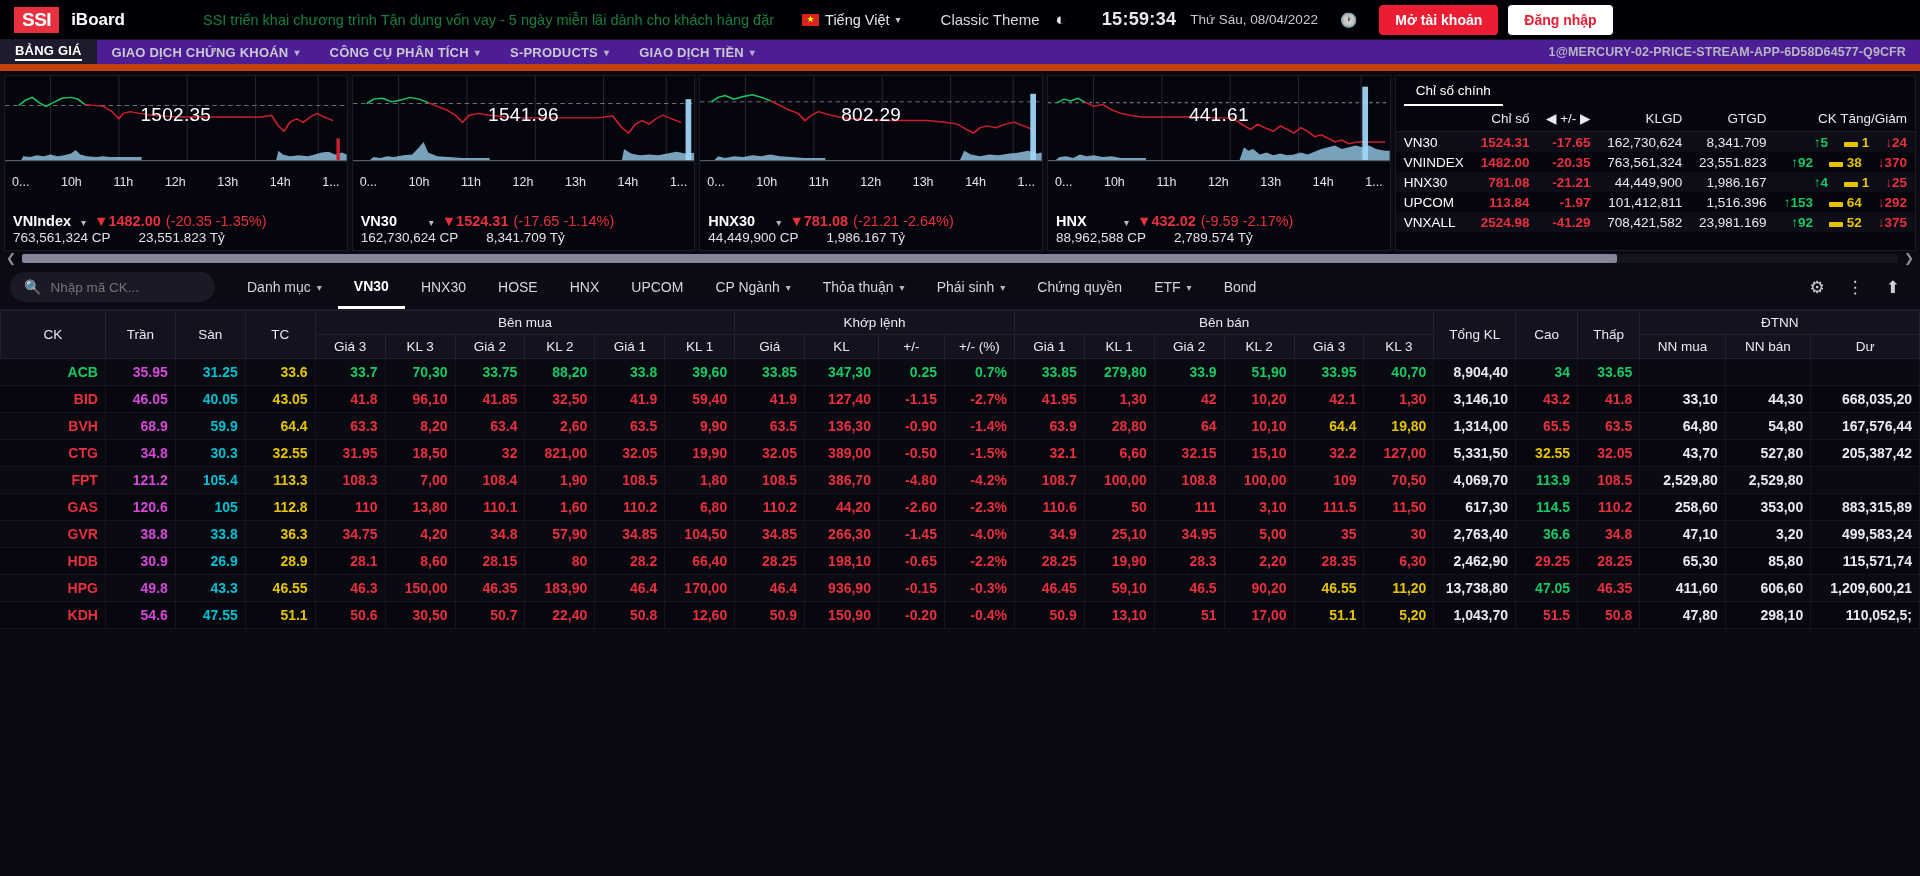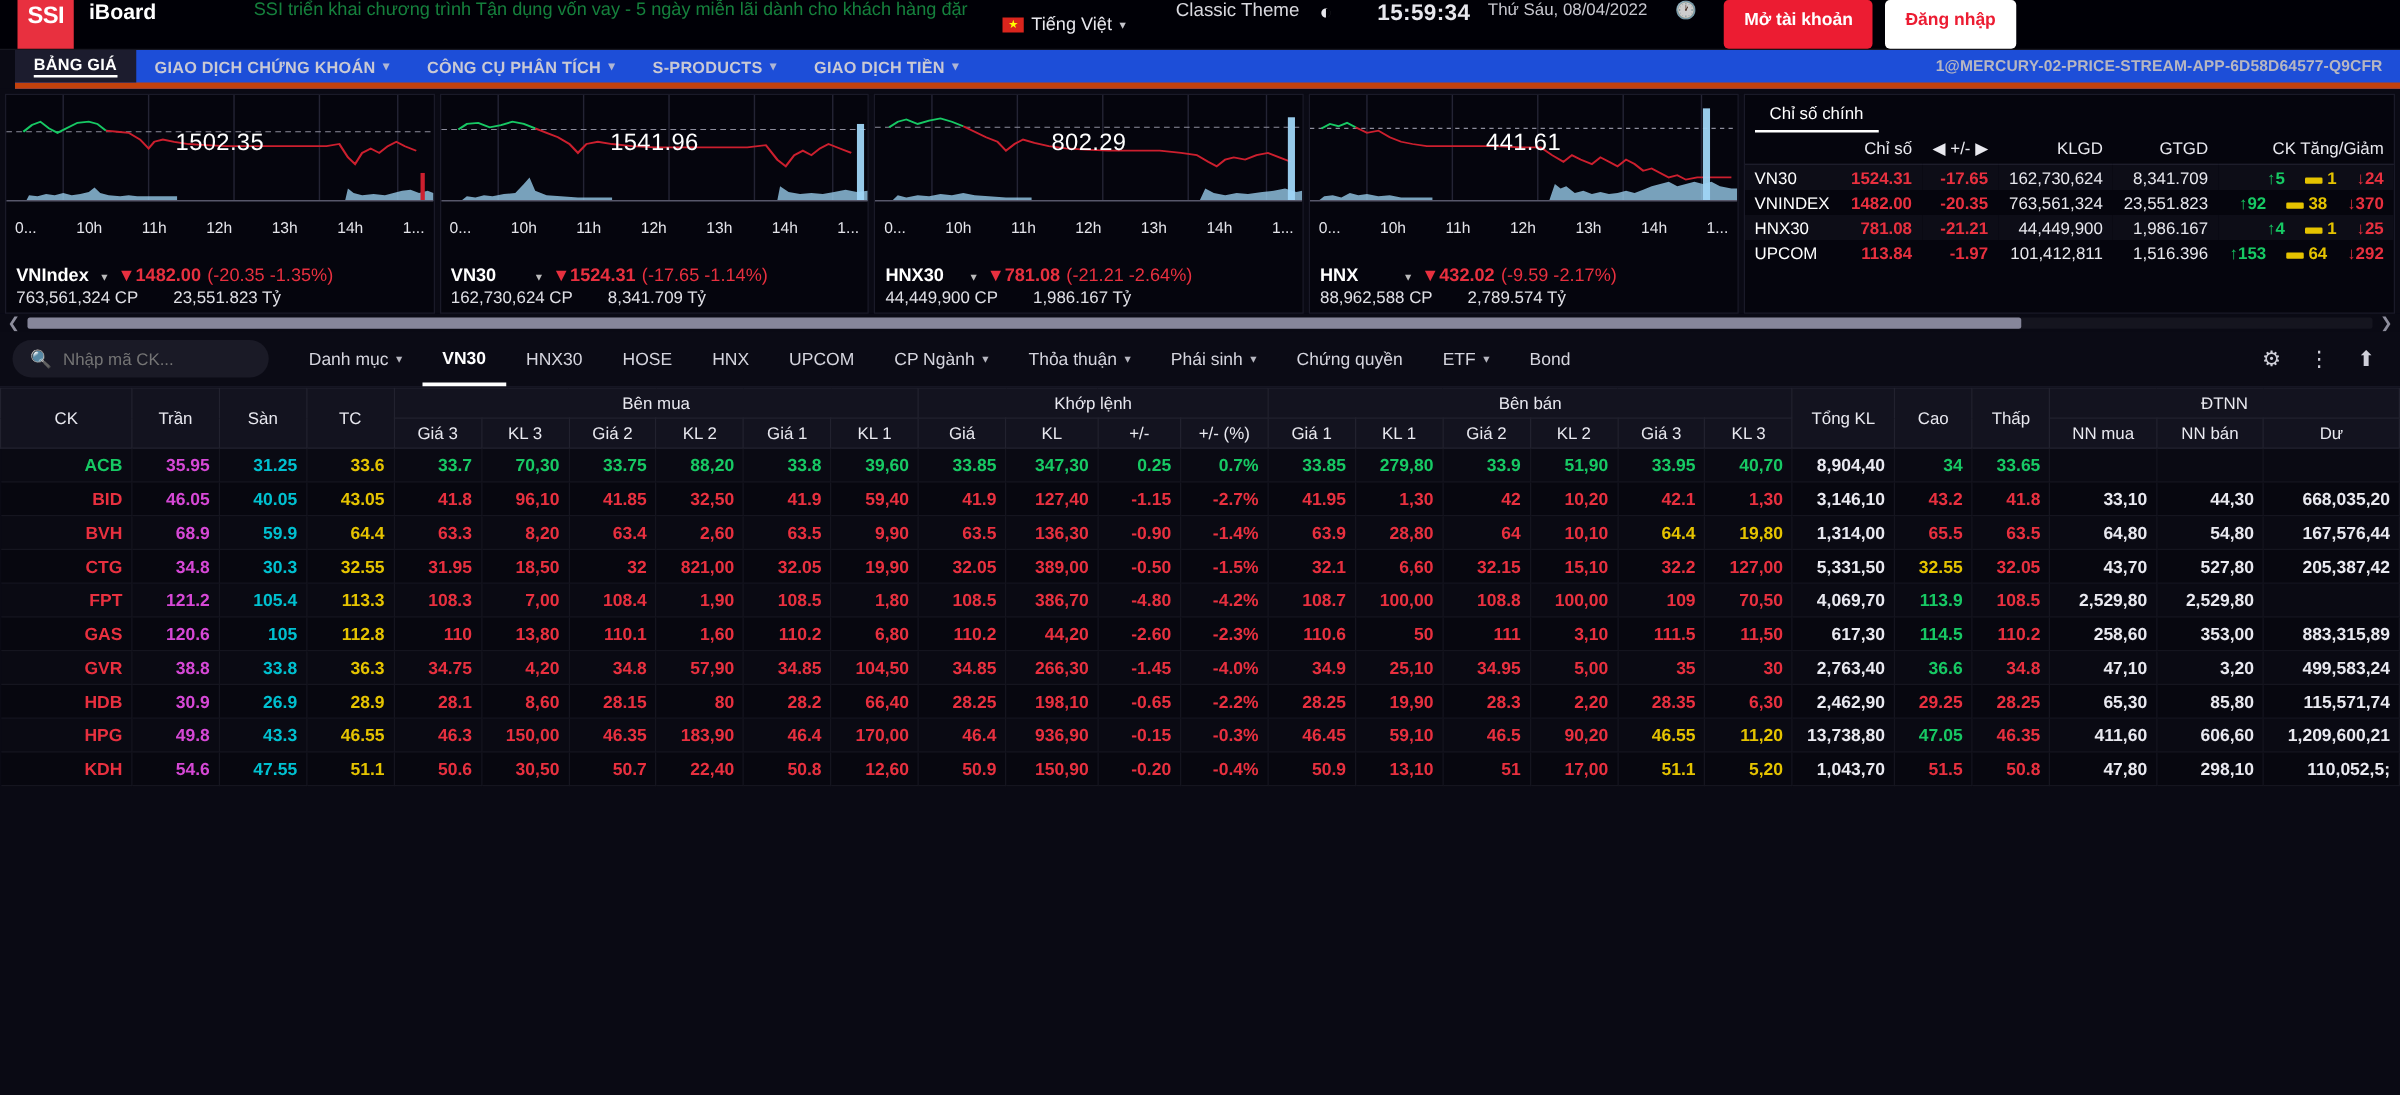--- a/index.html
+++ b/index.html
@@ -6,21 +6,21 @@
   html, body {
     width: 1920px; height: 876px;
     background: #0a0a14;
     font-family: "Liberation Sans", sans-serif;
     color: #e8e8ee;
     overflow: hidden;
   }
 
   
   .topbar {
-    height: 40px; display: flex; 
+    height: 40px; display: flex; align-items: center;
     background: #000006; padding: 0 14px; gap: 0;
     border-bottom: 1px solid #16161f;
   }
   .logo-mark {
     background: #e8303f; color: #fff; font-weight: bold;
     font-size: 19px; padding: 3px 8px 4px; letter-spacing: -0.5px;
     line-height: 1; font-family: "Liberation Sans", sans-serif;
   }
   .logo-text { font-size: 17px; font-weight: bold; margin-left: 12px; color: #fff; }
   .promo {
@@ -42,22 +42,22 @@
     padding: 7px 16px; font-size: 14px; font-weight: bold; white-space: nowrap;
   }
   .btn-login {
     margin-left: 10px; background: #fff; color: #ec1c32; border-radius: 4px;
     padding: 7px 16px; font-size: 14px; font-weight: bold; white-space: nowrap;
   }
 
   
   .mainnav {
     height: 31px; display: flex; align-items: stretch;
-    background: #1d4ed8; border-bottom: 5px solid #c2410c;
-    font-size: 13px; font-weight: bold; letter-spacing: .2px; position: relative; margin-left: 12px;
+    background: #4c1d95; border-bottom: 7px solid #c2410c;
+    font-size: 13px; font-weight: bold; letter-spacing: .2px; position: relative;
   }
   .nav-item {
     display: flex; align-items: center; gap: 6px; padding: 0 15px;
     color: #c9c9d4; white-space: nowrap;
   }
   .nav-item.active { background: #1c1c2e; color: #fff; }
   .nav-item.active .lbl { border-bottom: 2px solid #fff; padding-bottom: 1px; }
   .stream-id {
     position: absolute; right: 14px; top: 50%; transform: translateY(-50%);
     font-size: 12.5px; color: #b6b6c2; font-weight: bold; letter-spacing: .1px;
@@ -441,20 +441,34 @@
           <td class="lft">UPCOM</td>
           <td class="dn">113.84</td>
           <td class="dn">-1.97</td>
           <td>101,412,811</td>
           <td>1,516.396</td>
           <td>
             <span class="ck-cell">
               <span class="up-g">↑<span>153</span></span>
               <span class="ref-y"><i class="dashref"></i> <span>64</span></span>
               <span class="dn-r">↓<span>292</span></span>
+            </span>
+          </td>
+        </tr>
+        <tr class="drow">
+          <td class="lft">VNXALL</td>
+          <td class="dn">2524.98</td>
+          <td class="dn">-41.29</td>
+          <td>708,421,582</td>
+          <td>23,981.169</td>
+          <td>
+            <span class="ck-cell">
+              <span class="up-g">↑<span>92</span></span>
+              <span class="ref-y"><i class="dashref"></i> <span>52</span></span>
+              <span class="dn-r">↓<span>375</span></span>
             </span>
           </td>
         </tr>
       </tbody>
     </table>
   </div>
 </div>
 
 <div class="hscroll">
   <div class="hs-arrow">❮</div>

